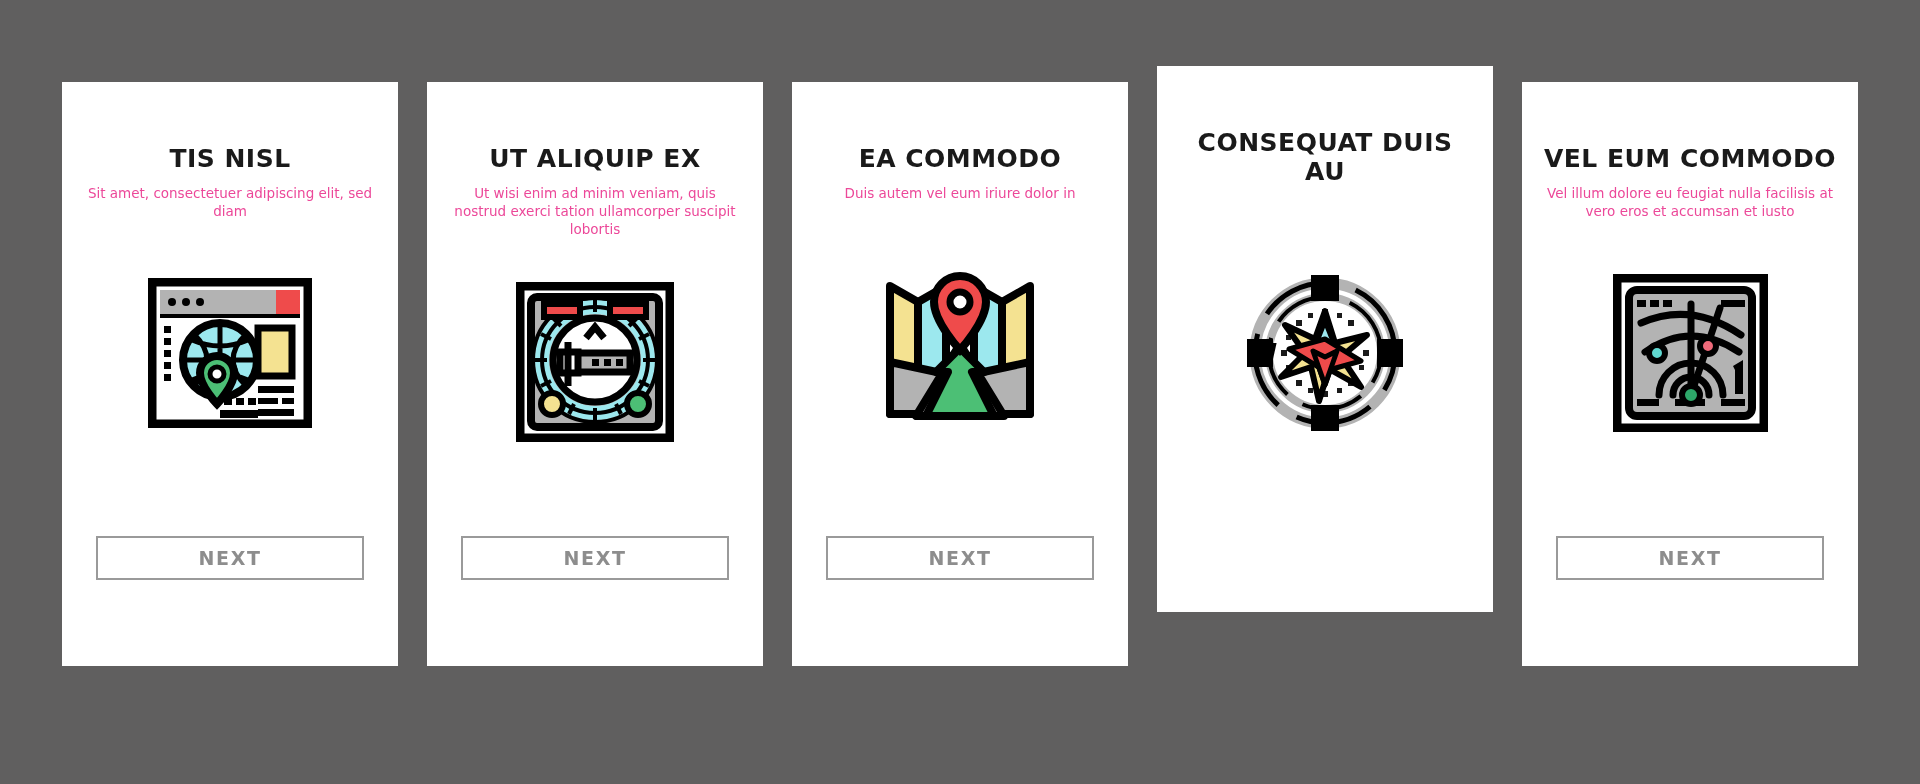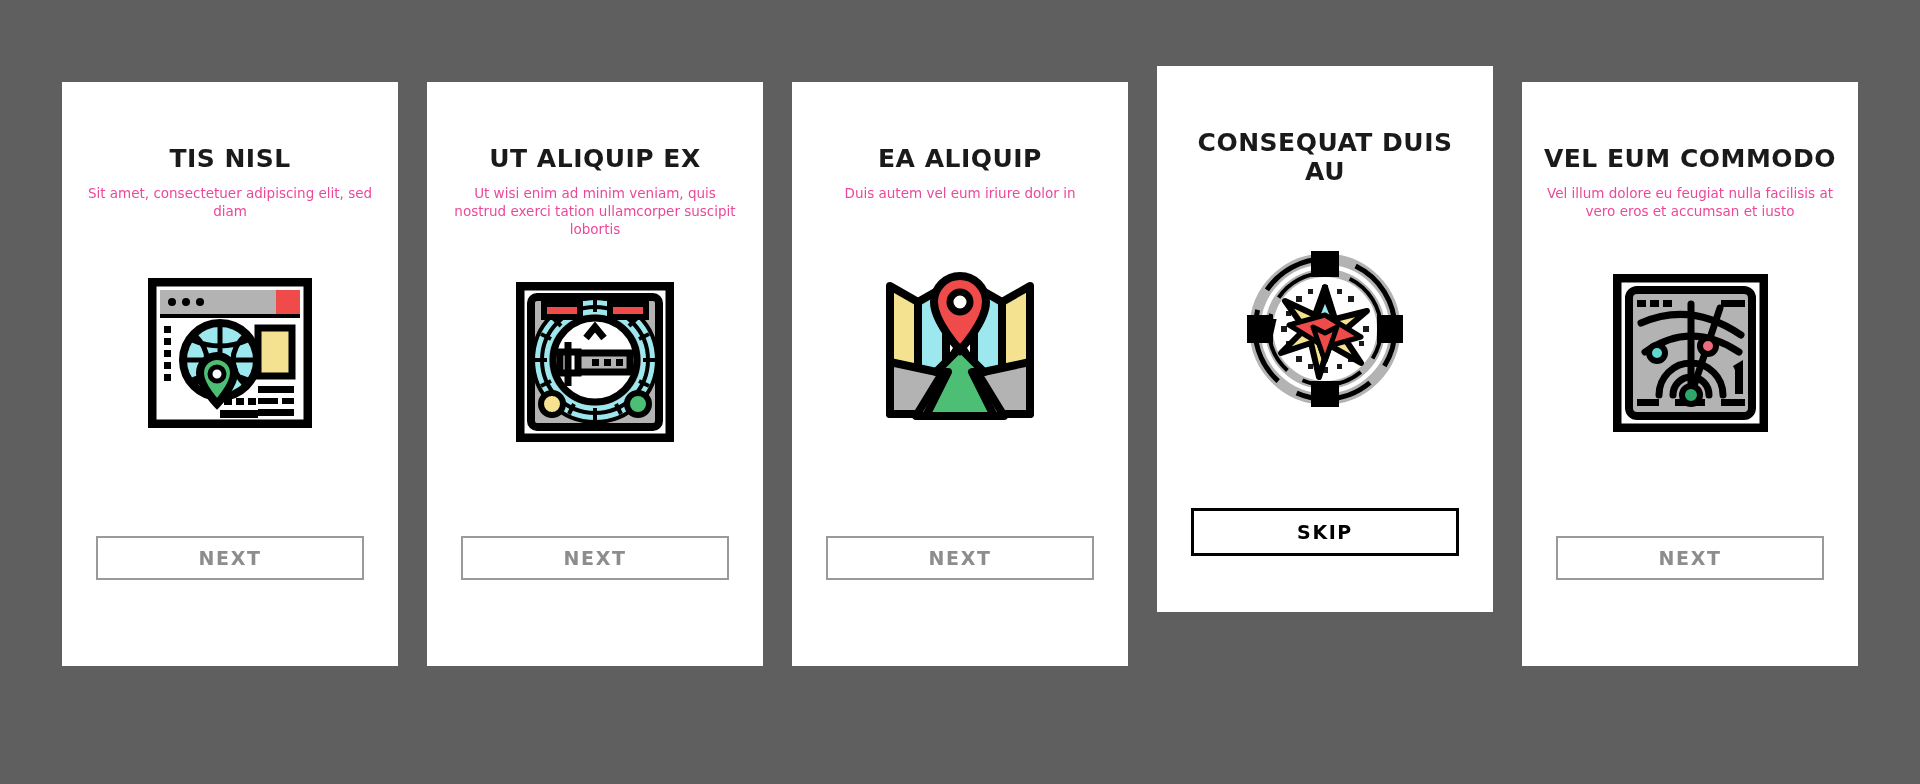--- a/index.html
+++ b/index.html
@@ -203,21 +203,21 @@
             </g>
       </svg>
       </span>
     </div>
     <div class="btn-area">
       <div class="btn btn-next">NEXT</div>
     </div>
   </div>
 
   <div class="card standard" style="left:792px;">
-    <div class="card-title">EA ALIQUIP</div>
+    <div class="card-title">EA COMMODO</div>
     <div class="card-sub">Duis autem vel eum iriure dolor in</div>
     <div class="icon-wrap">
       <span>
       <svg width="160" height="160" viewBox="0 0 160 160">
         <path d="M10 22 L38 38 L38 150 L10 150 Z" fill="#f4e291" stroke="#000" stroke-width="8" stroke-linejoin="round"></path>
         <path d="M38 38 L66 22 L66 150 L38 150 Z" fill="#9ce8ee" stroke="#000" stroke-width="8" stroke-linejoin="round"></path>
         <path d="M150 22 L122 38 L122 150 L150 150 Z" fill="#f4e291" stroke="#000" stroke-width="8" stroke-linejoin="round"></path>
         <path d="M122 38 L94 22 L94 150 L122 150 Z" fill="#9ce8ee" stroke="#000" stroke-width="8" stroke-linejoin="round"></path>
         <path d="M10 150 L10 98 L66 110 L66 150 Z" fill="#b3b3b3" stroke="#000" stroke-width="8" stroke-linejoin="round"></path>
         <path d="M150 150 L150 98 L94 110 L94 150 Z" fill="#b3b3b3" stroke="#000" stroke-width="8" stroke-linejoin="round"></path>
@@ -273,21 +273,20 @@
               <rect x="114" y="92" width="5" height="5"></rect>
         </g>
         <path d="M80 38 L90 70 L122 62 L96 84 L116 114 L84 96 L74 128 L66 94 L36 104 L60 80 L40 52 L70 66 Z" fill="#f4e291" stroke="#000" stroke-width="6" stroke-linejoin="round"></path>
         <path d="M80 48 L92 78 L80 112 L68 78 Z" fill="#9ce8ee" stroke="#000" stroke-width="5" stroke-linejoin="round"></path>
         <path d="M44 76 L80 66 L116 88 L80 98 Z" fill="#ef4b4b" stroke="#000" stroke-width="5" stroke-linejoin="round"></path>
         <path d="M80 112 L68 78 L80 84 L92 78 Z" fill="#ef4b4b" stroke="#000" stroke-width="5" stroke-linejoin="round"></path>
       </svg>
       </span>
     </div>
     <div class="btn-area">
-      <div class="btn btn-secondary">SKIP</div>
     </div>
   </div>
 
   <div class="card standard" style="left:1522px;">
     <div class="card-title">VEL EUM COMMODO</div>
     <div class="card-sub">Vel illum dolore eu feugiat nulla facilisis at vero eros et accumsan et iusto</div>
     <div class="icon-wrap">
       <span>
       <svg width="155" height="158" viewBox="0 0 155 158">
         <rect x="4" y="4" width="147" height="150" fill="#fff" stroke="#000" stroke-width="9"></rect>

